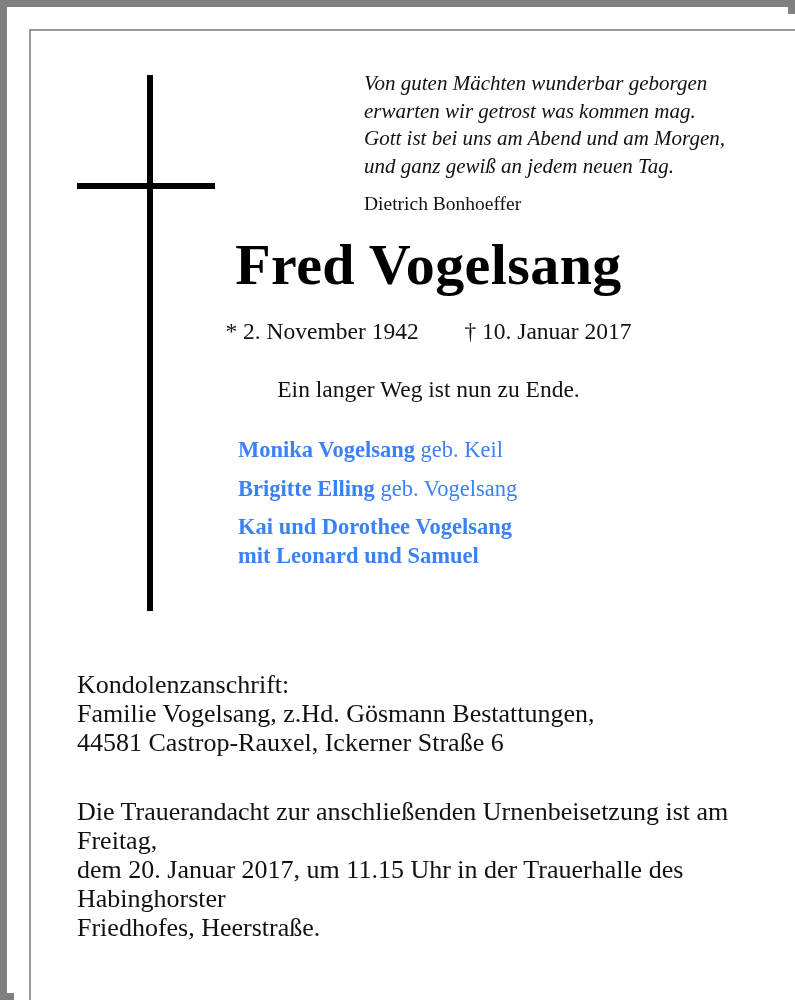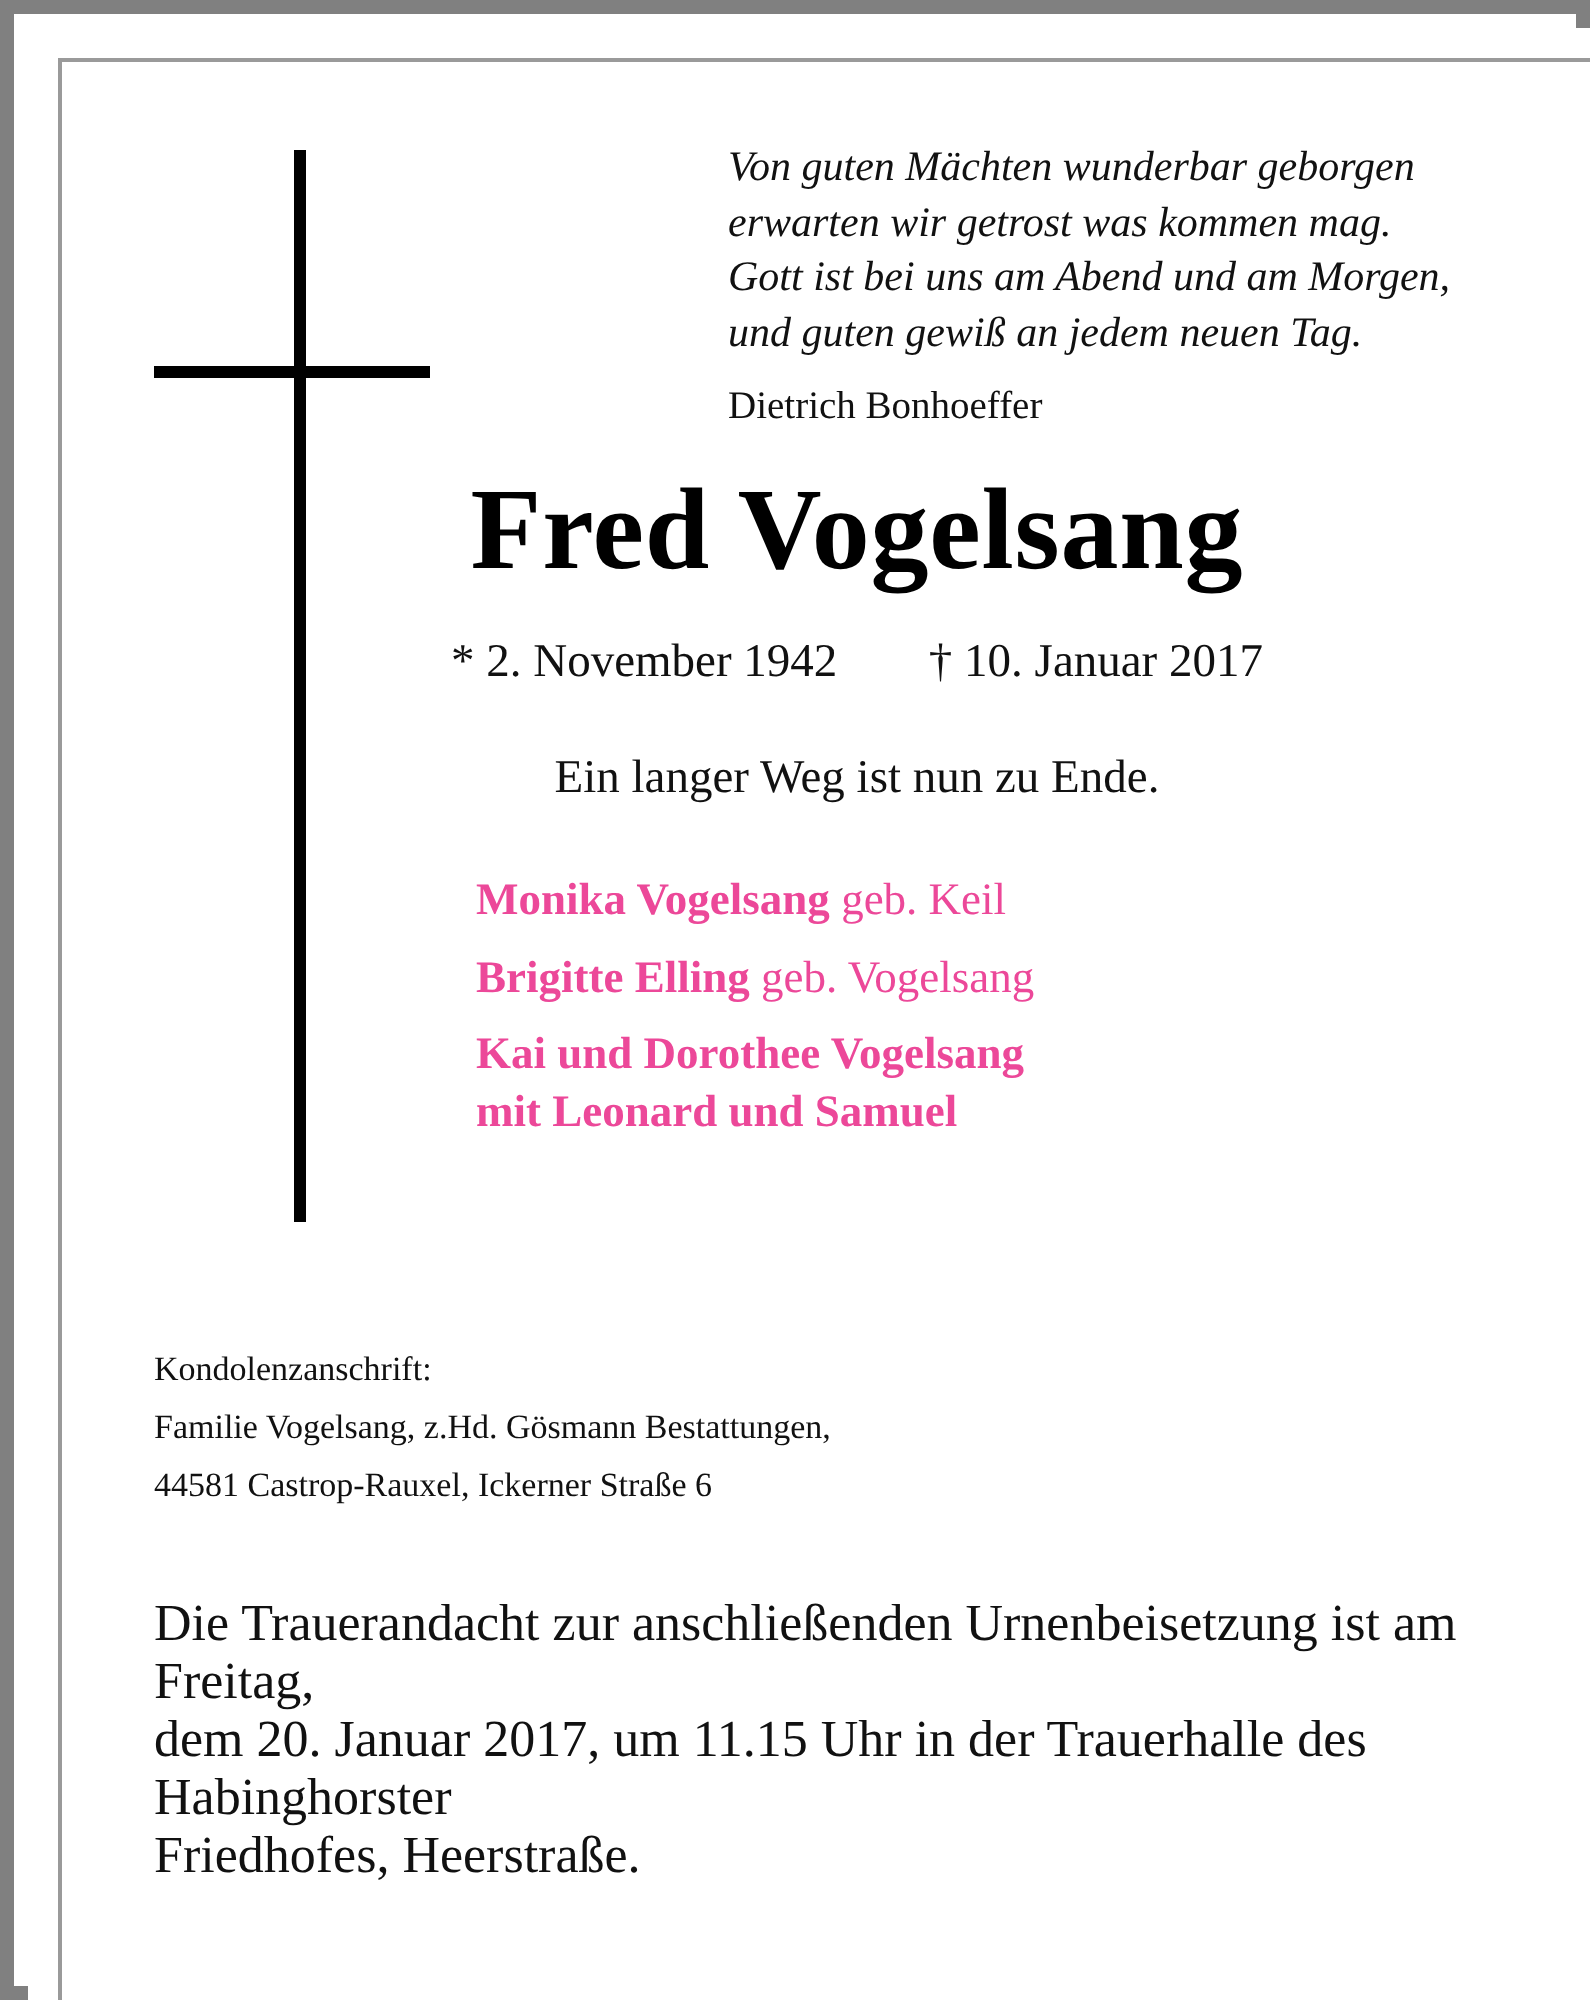--- a/index.html
+++ b/index.html
@@ -137,35 +137,35 @@
   }
 
   
   .survivors {
     position: absolute;
     left: 194px;
     top: 392px;
     width: 480px;
     font-size: 22.5px;
     line-height: 28.5px;
-    color: #ec4899;
+    color: #3b82f6;
   }
   .survivor-group { margin-bottom: 10px; }
   .survivor-group:last-child { margin-bottom: 0; }
   .survivor-name { font-weight: bold; }
   .survivor-suffix { font-weight: normal; }
   .survivor-children { font-weight: bold; display: block; }
 
   
   .address-block {
     position: absolute;
     left: 33px;
     top: 626px;
     width: 710px;
-    font-size: 17px;
+    font-size: 26px;
     line-height: 29px;
     color: #111111;
   }
   .service-block {
     position: absolute;
     left: 33px;
     top: 753px;
     width: 710px;
     font-size: 26px;
     line-height: 29px;
@@ -194,21 +194,21 @@
 
         <div class="cross">
           <div class="cross-vertical"></div>
           <div class="cross-horizontal"></div>
         </div>
 
         <div class="poem">
           <div class="poem-line">Von guten Mächten wunderbar geborgen</div>
           <div class="poem-line">erwarten wir getrost was kommen mag.</div>
           <div class="poem-line">Gott ist bei uns am Abend und am Morgen,</div>
-          <div class="poem-line">und guten gewiß an jedem neuen Tag.</div>
+          <div class="poem-line">und ganz gewiß an jedem neuen Tag.</div>
         </div>
         <div class="attribution">Dietrich Bonhoeffer</div>
 
         <div class="deceased-name">Fred Vogelsang</div>
         <div class="dates">
           <span>* 2. November 1942</span>
           <span class="date-gap"></span>
           <span>† 10. Januar 2017</span>
         </div>
 

